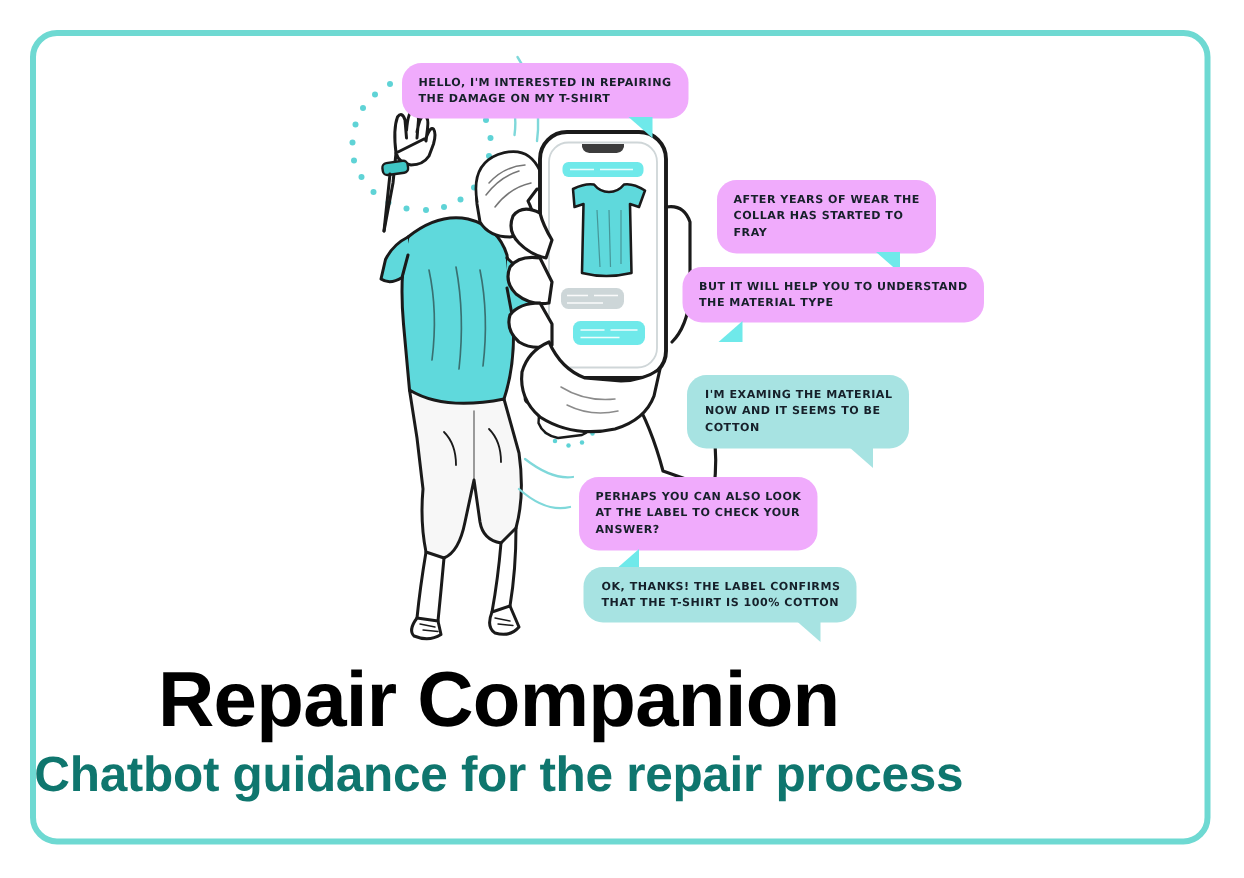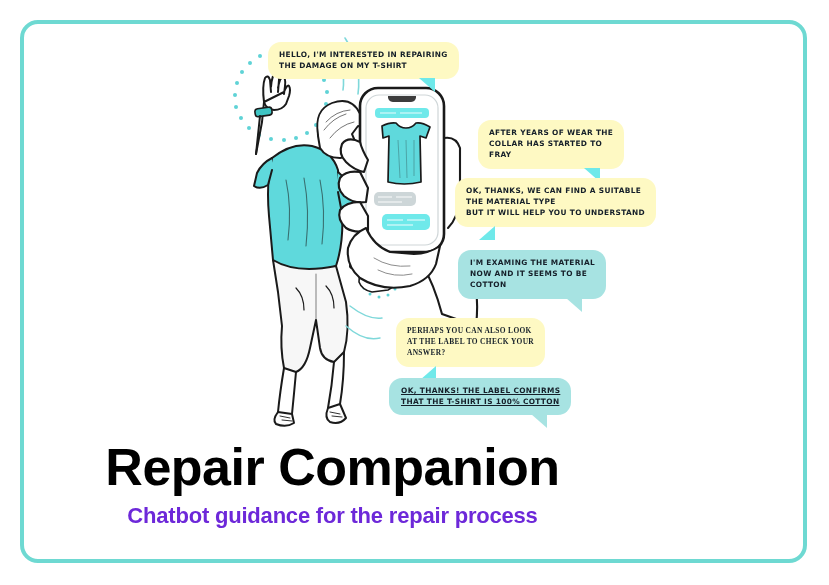--- a/index.html
+++ b/index.html
@@ -36,21 +36,21 @@
     left: 200px;
     top: 30px;
     width: 260px;
     height: 400px;
   }
   #illustration svg { display: block; }
 
   
   .bubble {
     position: absolute;
-    background: #fef9c3;
+    background: #f0abfc;
     border-radius: 13px;
     padding: 7px 11px 8px 11px;
     box-sizing: border-box;
     color: #16202a;
     font-family: "DejaVu Sans", sans-serif;
     font-size: 7.4px;
     line-height: 11.2px;
     letter-spacing: 0.35px;
     font-weight: 700;
     text-transform: uppercase;
@@ -77,45 +77,45 @@
     border-color: transparent transparent #6fe9ea transparent;
   }
   .pale .tail-br { border-color: #a7e3e2 transparent transparent transparent; }
 
   
   #b1 { left: 268px; top: 42px; }
   #b2 { left: 450px; top: 52px; }
   #b3 { left: 478px; top: 120px; }
   #b4 { left: 455px; top: 178px; }
   #b5 { left: 458px; top: 250px; }
-  #b6 { left: 396px; top: 318px; font-family: Liberation Serif, serif; }
-  #b7 { left: 389px; top: 378px; text-decoration: underline; }
+  #b6 { left: 386px; top: 318px; }
+  #b7 { left: 389px; top: 378px; }
 
   
   #title-block {
     position: absolute;
     left: 0;
     top: 438px;
     width: 665px;
     text-align: center;
   }
   #main-title {
     font-family: "Liberation Sans", sans-serif;
     font-size: 52px;
     font-weight: bold;
     color: #000000;
     letter-spacing: -0.5px;
     line-height: 58px;
     margin: 0;
   }
   #subtitle {
     font-family: "Liberation Sans", sans-serif;
-    font-size: 22px;
+    font-size: 33px;
     font-weight: bold;
-    color: #6d28d9;
+    color: #0f766e;
     letter-spacing: -0.2px;
     line-height: 36px;
     margin: 2px 0 0 0;
   }
 </style>
 </head>
 <body>
 
 <div id="poster">
 
@@ -250,23 +250,22 @@
 
 
   <div class="bubble" id="b3">
     <div class="line">After years of wear the</div>
     <div class="line">collar has started to</div>
     <div class="line">fray</div>
     <span class="tail tail-br"></span>
   </div>
 
   <div class="bubble" id="b4">
-    <div class="line">Ok, thanks, we can find a suitable</div>
+    <div class="line">but it will help you to understand</div>
     <div class="line">the material type</div>
-    <div class="line">but it will help you to understand</div>
     <span class="tail tail-bl"></span>
   </div>
 
   <div class="bubble pale" id="b5">
     <div class="line">I'm examing the material</div>
     <div class="line">now and it seems to be</div>
     <div class="line">cotton</div>
     <span class="tail tail-br"></span>
   </div>
 

